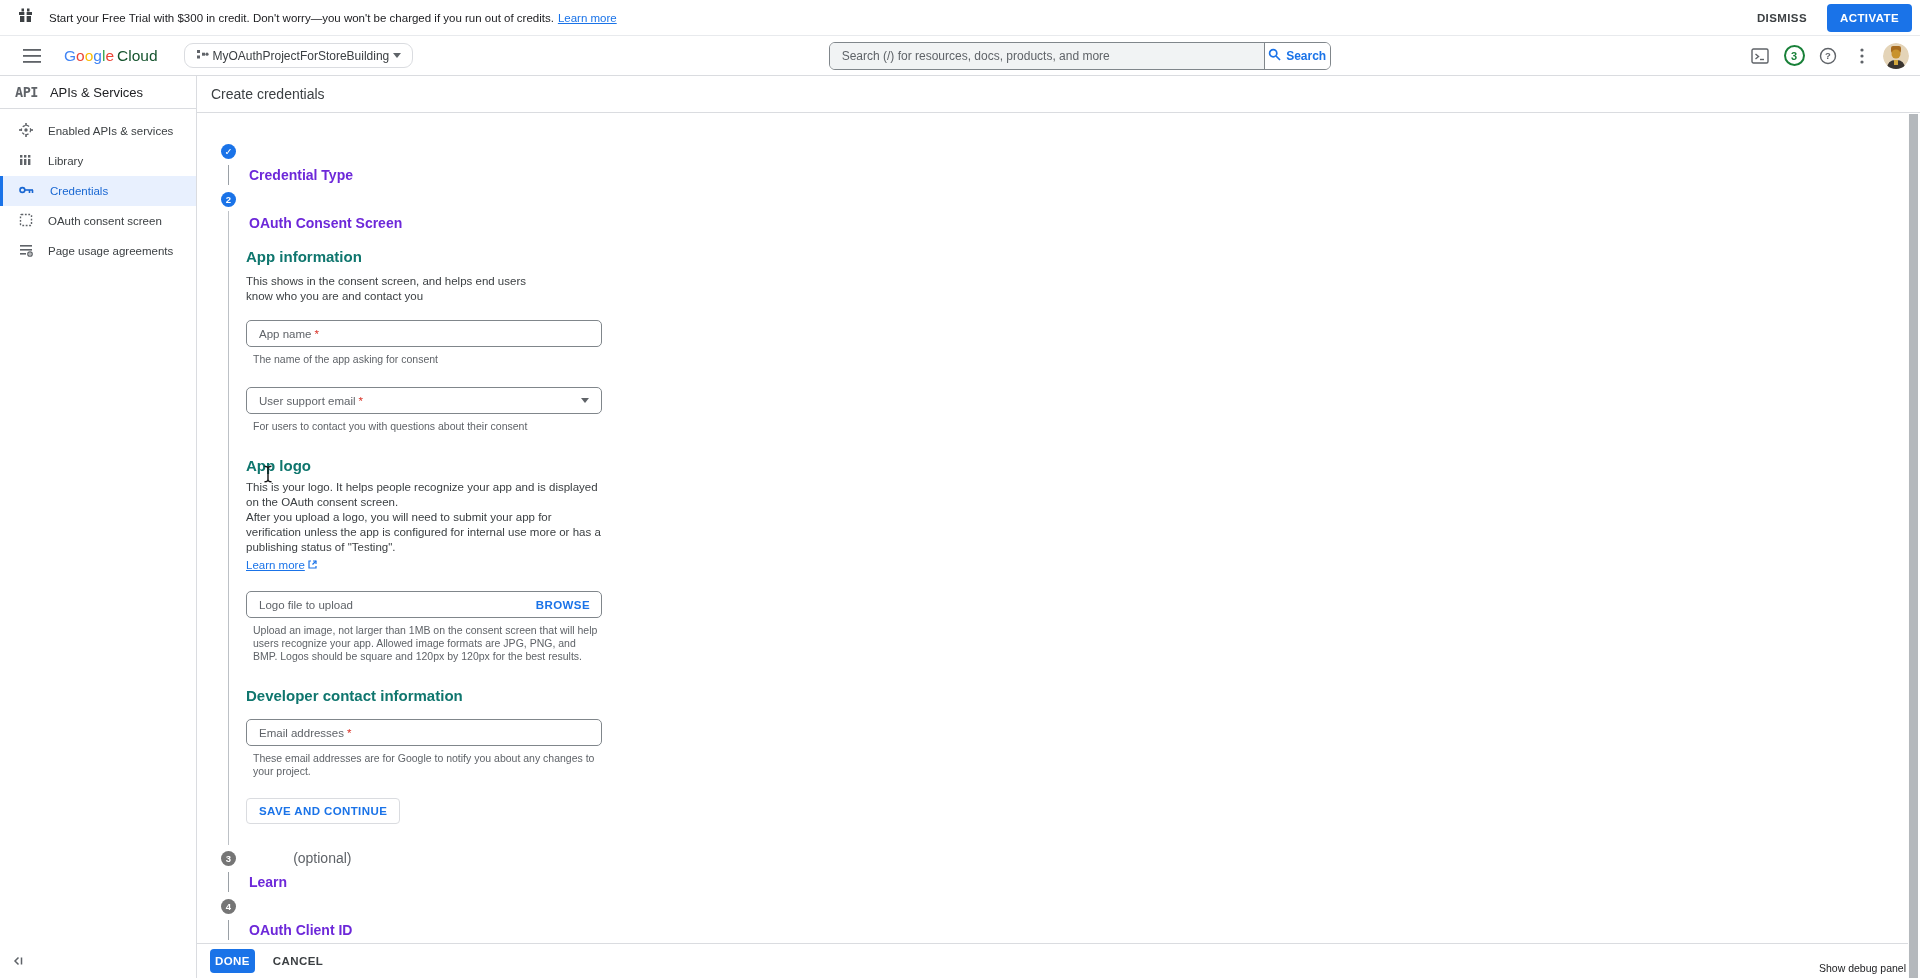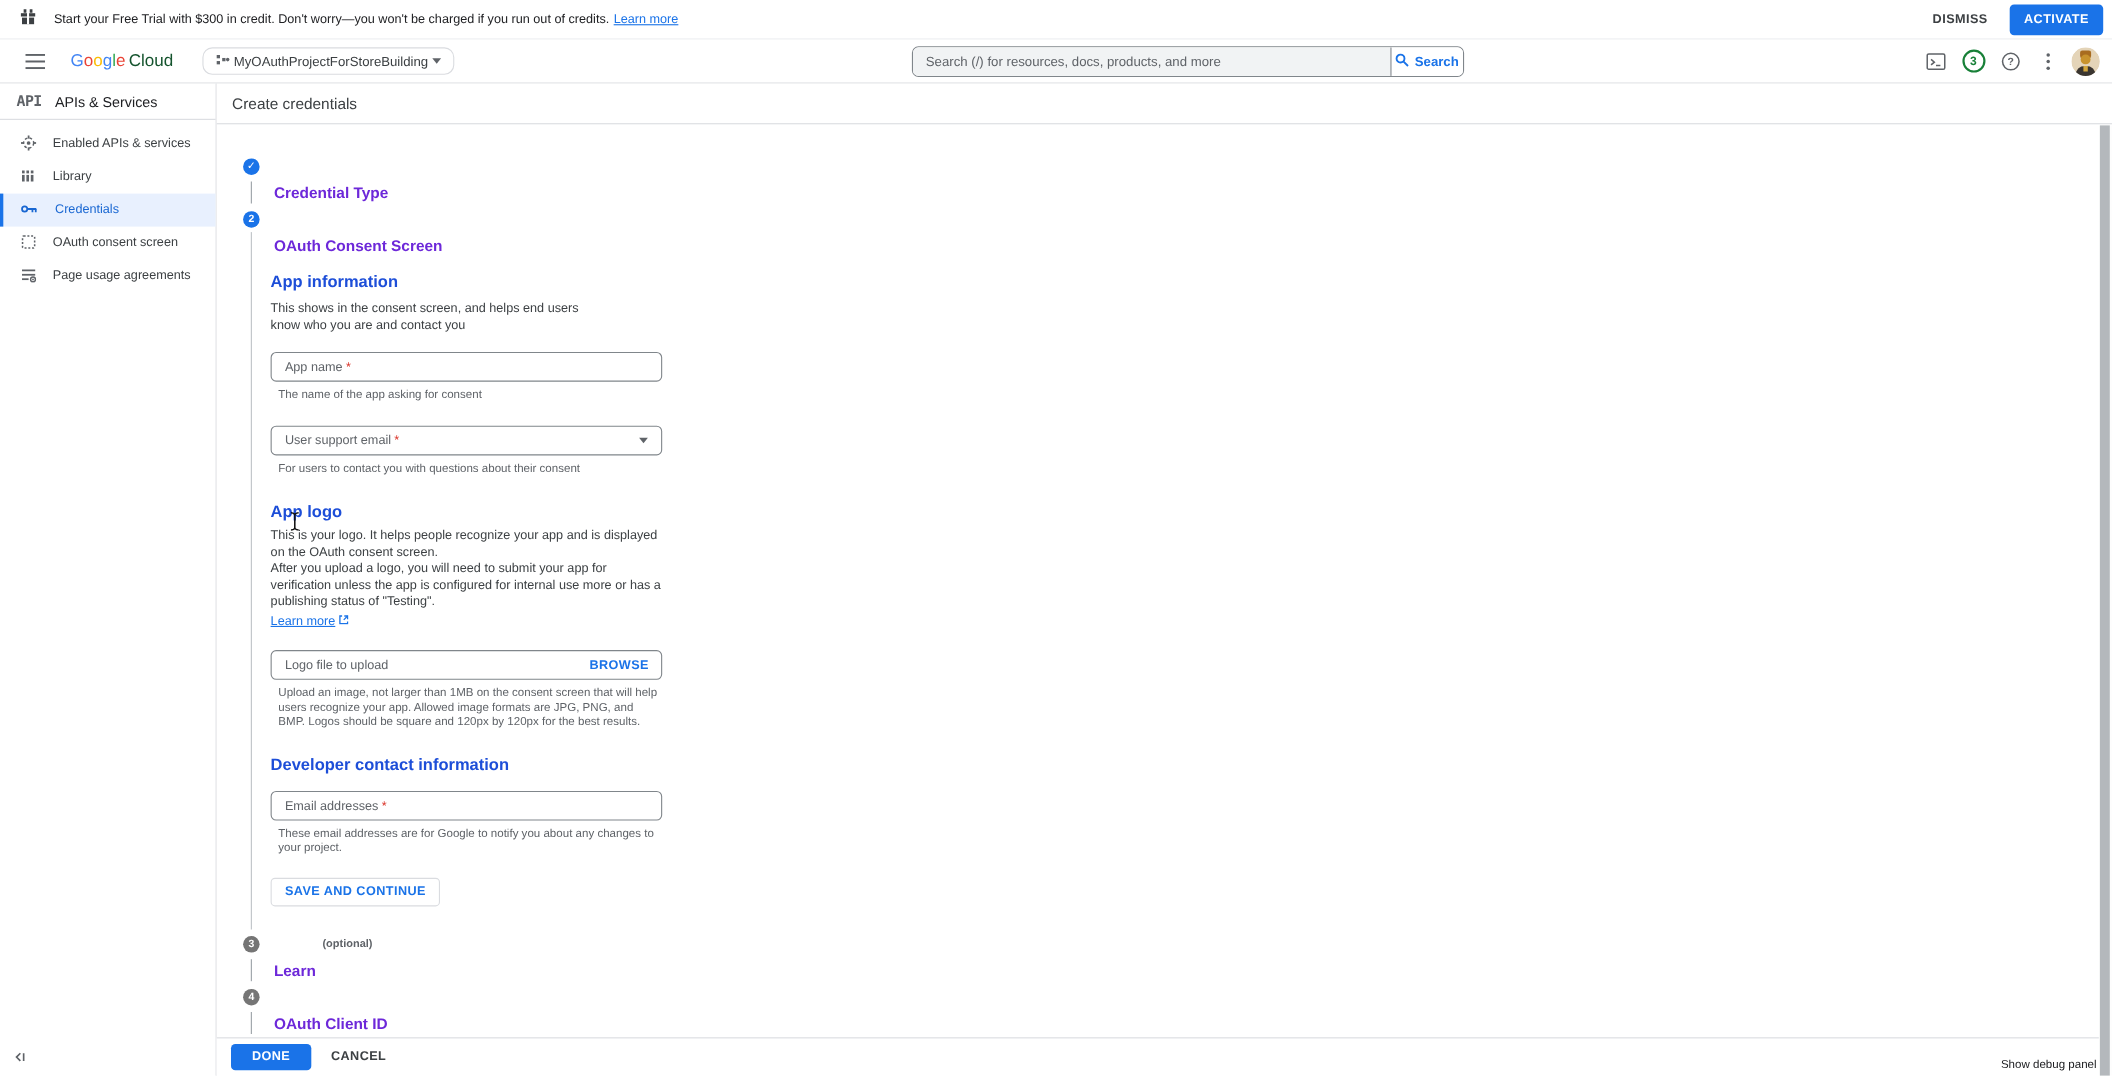--- a/index.html
+++ b/index.html
@@ -48,37 +48,37 @@
   .nav-item { height:30px; display:flex; align-items:center; padding-left:16px; gap:15px; font-size:11.5px; color:#3c4043; cursor:pointer; border-left:3px solid transparent; }
   .nav-item svg { flex-shrink:0; }
   .nav-item.active { background:#e8f0fe; border-left-color:#1a73e8; color:#1967d2;gap:16px; }
   .collapse-btn { position:absolute; bottom:8px; left:12px; }
 
   
   .content { flex:1; position:relative; background:#fff; }
   .content-header { height:37px; border-bottom:1px solid #dadce0; display:flex; align-items:center; padding-left:14px; font-size:14px; color:#3c4043; }
   .content-body { position:absolute; top:37px; bottom:35px; left:0; right:12px; overflow:hidden; }
   .content-footer { position:absolute; bottom:0; left:0; right:0; height:35px; border-top:1px solid #dadce0; display:flex; align-items:center; padding-left:13px; gap:18px; background:#fff; }
-  .done-btn { background:#1a73e8; color:#fff; font-weight:bold; font-size:11.5px; letter-spacing:.4px; padding:6px 19px; border-radius:4px; }
+  .done-btn { background:#1a73e8; color:#fff; font-weight:bold; font-size:11.5px; letter-spacing:.4px; padding:6px 5px; border-radius:4px; }
   .cancel-btn { color:#3c4043; font-weight:bold; font-size:11.5px; letter-spacing:.4px; }
   .debug-label { position:absolute; right:14px; bottom:4px; font-size:10.5px; color:#202124; }
   .scrollbar { position:absolute; top:38px; right:0; bottom:0; width:12px; background:#fdfdfd; }
   .scroll-thumb { position:absolute; top:0; right:2px; bottom:0; width:9px; background:#b4b8bc; }
 
   
   .wizard { padding-top:30px; padding-left:24px; }
   .step-row { display:flex; align-items:center; gap:13px; height:16px; }
   .step-circle { width:15px; height:15px; border-radius:50%; background:#1a73e8; color:#fff; font-size:9.5px; font-weight:bold; display:flex; align-items:center; justify-content:center; flex-shrink:0; }
   .step-circle.pending { background:#757575; }
   .step-label { font-size:14px; font-weight:bold; color:#6d28d9;margin-top:47px; }
-  .step-optional { font-weight:bold; color:#5f6368; font-size:10px; margin-left:5px; }
+  .step-optional { font-weight:normal; color:#5f6368; font-size:14px; margin-left:5px; }
   .connector { width:1px; height:20px; background:#9aa0a6; margin:6px 0 6px 7px; }
   .step-body { margin:4px 0 5px 7px; border-left:1px solid #bdc1c6; padding:37px 0 21px 17px; }
 
-  .section-heading { font-size:15px; font-weight:bold; color:#1d4ed8; }
+  .section-heading { font-size:15px; font-weight:bold; color:#0f766e; }
   .section-desc { margin-top:9px; font-size:11.5px; line-height:15px; color:#3c4043; }
   .w-narrow { width:300px; } .w-field { width:356px; }
   .field { margin-top:16px; width:356px; height:27px; border:1px solid #80868b; border-radius:5px; display:flex; align-items:center; padding:0 12px; font-size:11.5px; color:#5f6368; position:relative; background:#fff; cursor:text; }
   .req { color:#d93025; margin-left:3px; }
   .field .caret-down { position:absolute; right:12px; }
   .browse-btn { position:absolute; right:11px; color:#1a73e8; font-weight:bold; font-size:11.5px; letter-spacing:.4px; }
   .helper { margin:6px 0 0 7px; font-size:10.5px; line-height:13px; color:#5f6368; }
   .w-helper { width:345px; }
   .learn-more { display:inline-flex; align-items:center; gap:3px; margin-top:1px; font-size:11.5px; color:#1a73e8; text-decoration:underline; cursor:pointer; }
   .gap-21 { margin-top:21px; } .gap-24 { margin-top:24px; } .gap-18 { margin-top:18px; } .gap-15 { margin-top:15px; }

